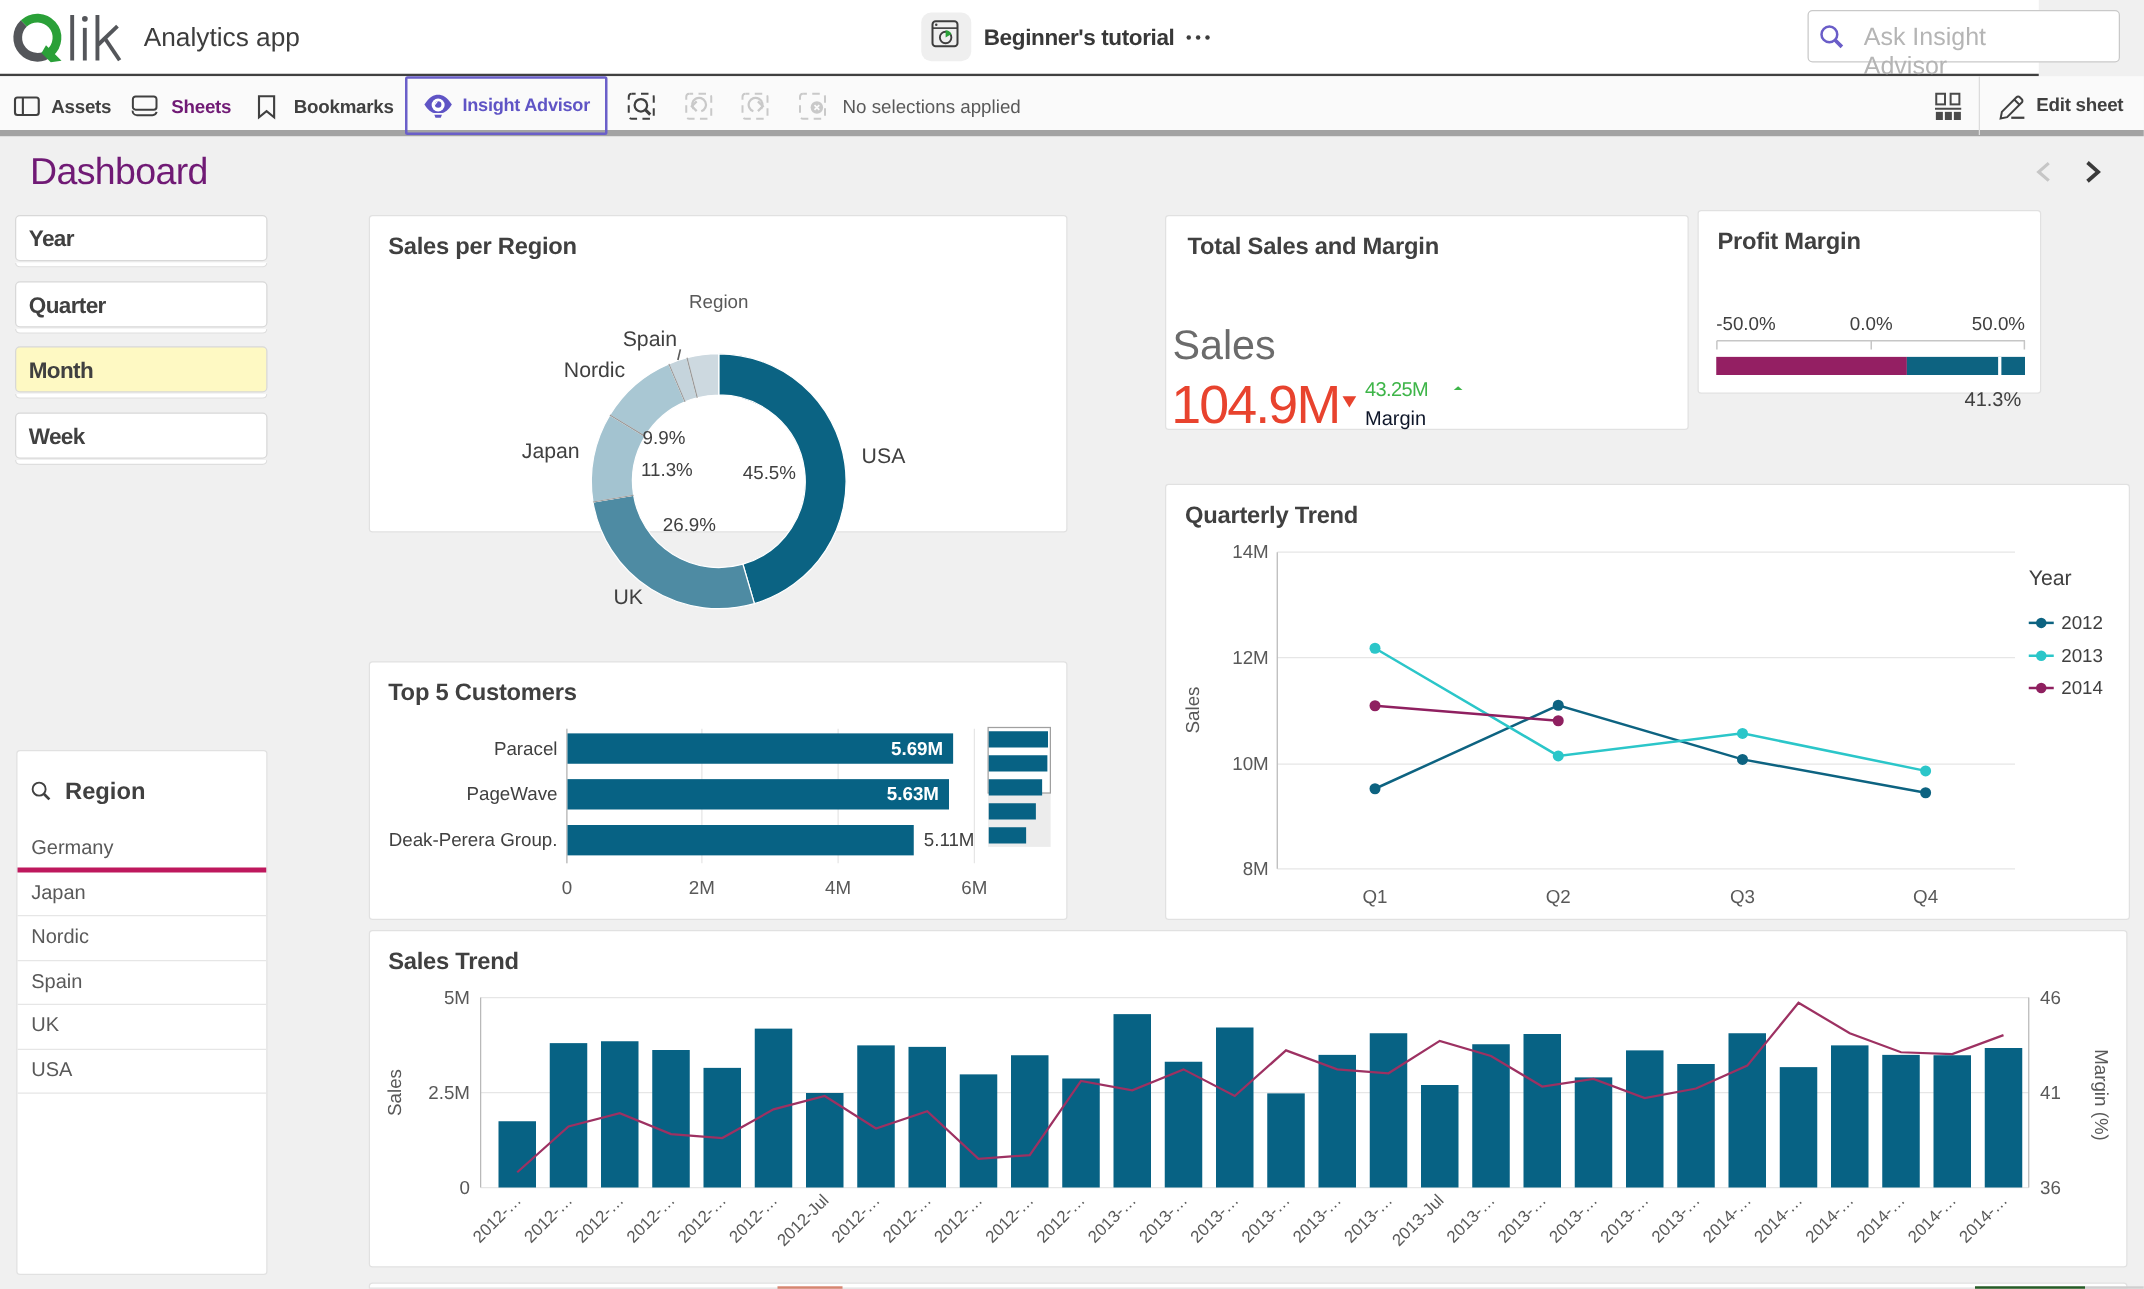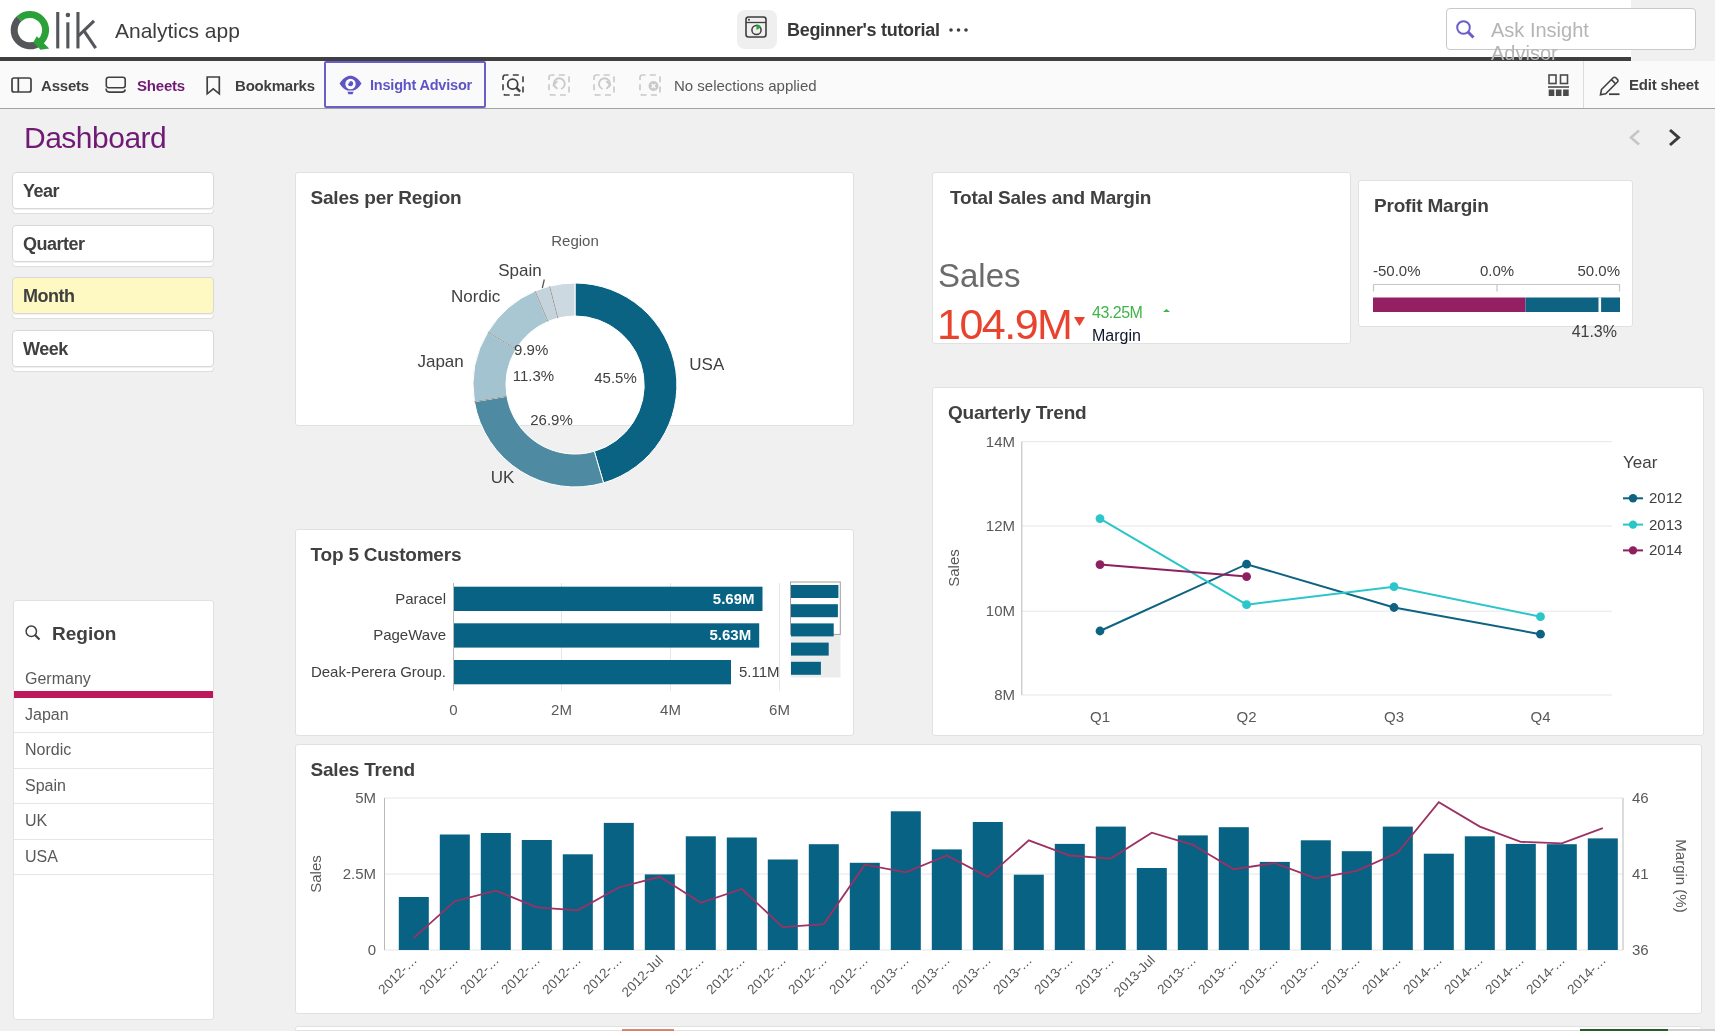--- a/index.html
+++ b/index.html
@@ -1,21 +1,21 @@
 <!DOCTYPE html>
 <html><head><meta charset="utf-8"><style>
 *{margin:0;padding:0;box-sizing:border-box}
 html,body{width:1715px;height:1031px;overflow:hidden;background:#f0f0f0;
 font-family:"Liberation Sans",sans-serif;}
 .abs{position:absolute}
 .card{position:absolute;background:#fff;border:1px solid #e1e1e1;border-radius:3px}
 .ctitle{position:absolute;left:15px;top:14px;font-size:19px;font-weight:bold;color:#404040;letter-spacing:-.2px}
 svg{position:absolute;left:0;top:0;overflow:visible}
 </style></head><body>
-<div class="abs" style="left:0;top:0;width:1631px;height:61px;background:#fff;border-bottom:4px solid #404040">
+<div class="abs" style="left:0;top:0;width:1631px;height:61px;background:#fff;border-bottom:2px solid #404040">
 <svg width="110" height="61">
 <path d="M 39.9 42.2 A 15.7 15.7 0 0 1 19.1 18.7" fill="none" stroke="#54565a" stroke-width="7"></path>
 <path d="M 19.1 18.7 A 15.7 15.7 0 1 1 39.9 42.2" fill="none" stroke="#2aa038" stroke-width="7"></path>
 <path d="M 36.8 36.2 L 49.2 48.5 L 40.6 49.7 L 33.2 42.4 Z" fill="#2aa038"></path>
 <rect x="56.2" y="12" width="3.1" height="36.4" fill="#54565a"></rect>
 <rect x="66.3" y="22.3" width="3.1" height="26.1" fill="#54565a"></rect>
 <circle cx="67.9" cy="15" r="2.3" fill="#54565a"></circle>
 <rect x="76.4" y="12" width="3.1" height="36.4" fill="#54565a"></rect>
 <line x1="78.5" y1="35.8" x2="94" y2="20.9" stroke="#54565a" stroke-width="3.1"></line>
 <line x1="84" y1="30.8" x2="95.7" y2="48.2" stroke="#54565a" stroke-width="3.1"></line>
@@ -35,21 +35,21 @@
       <circle cx="10.5" cy="3" r="1.8" fill="#3d3d3d"></circle>
       <circle cx="18" cy="3" r="1.8" fill="#3d3d3d"></circle>
     </svg>
 <div class="abs" style="left:1446px;top:8px;width:250px;height:42px;border:1px solid #c9c9c9;border-radius:4px;background:#fff"></div>
 <svg style="left:1456px;top:20px" width="22" height="22">
 <circle cx="7.5" cy="7.5" r="6.3" fill="none" stroke="#6a5dc8" stroke-width="2"></circle>
 <line x1="12" y1="12" x2="17.5" y2="17.5" stroke="#6a5dc8" stroke-width="3"></line>
 </svg>
 <div class="abs" style="left:1491px;top:19px;font-size:20px;color:#b5b5b5">Ask Insight Advisor</div>
 </div>
-<div class="abs" style="left:0;top:61px;width:1715px;height:48px;background:#fafafa;border-bottom:1px solid #a3a3a3">
+<div class="abs" style="left:0;top:61px;width:1715px;height:48px;background:#fafafa;border-bottom:5px solid #a3a3a3">
 <svg style="left:11px;top:16px" width="21" height="16">
 <rect x="1" y="1" width="19" height="14" rx="2" fill="none" stroke="#404040" stroke-width="1.7"></rect>
 <line x1="7.3" y1="1" x2="7.3" y2="15" stroke="#404040" stroke-width="1.7"></line>
 </svg>
 <div class="abs" style="left:41px;top:16px;font-size:15px;font-weight:bold;color:#404040;letter-spacing:-.2px">Assets</div>
 <svg style="left:105px;top:15px" width="22" height="19">
 <path d="M3.5 1.2 H18 a2.2 2.2 0 0 1 2.2 2.2 V9.5 a2.2 2.2 0 0 1 -2.2 2.2 H3.5 a2.2 2.2 0 0 1 -2.2 -2.2 V3.4 a2.2 2.2 0 0 1 2.2 -2.2 Z" fill="none" stroke="#404040" stroke-width="1.6"></path>
 <path d="M1.1 12.5 a3.5 3.5 0 0 0 3.2 3.6 H17 a3.4 3.4 0 0 0 3.3 -2.6" fill="none" stroke="#404040" stroke-width="1.6"></path>
 </svg>
 <div class="abs" style="left:137px;top:16px;font-size:15px;font-weight:bold;color:#701a75;letter-spacing:-.2px">Sheets</div>
@@ -123,21 +123,21 @@
 <div class="abs" style="left:12px;top:329.5px;width:202px;height:37px;background:#fff;border:1px solid #d8d8d8;border-radius:4px">
     <div class="abs" style="left:10px;top:8px;font-size:18px;font-weight:bold;color:#404040;letter-spacing:-.5px">Week</div>
   </div>
 <div class="abs" style="left:12px;top:367.5px;width:202px;height:4px;background:#fff;border:1px solid #dedede;border-top:none;border-radius:0 0 4px 4px"></div>
 <div class="card" style="left:13px;top:600px;width:201px;height:420px">
 <svg style="left:11px;top:24px" width="17" height="17">
 <circle cx="6.3" cy="6.3" r="5.2" fill="none" stroke="#404040" stroke-width="1.5"></circle>
 <line x1="10" y1="10" x2="14.5" y2="14.5" stroke="#404040" stroke-width="2.2"></line>
 </svg>
 <div class="abs" style="left:38px;top:22px;font-size:19px;font-weight:bold;color:#404040">Region</div>
-<div class="abs" style="left:0;top:61px;width:199px;height:35.5px;border-bottom:7px solid #be185d">
+<div class="abs" style="left:0;top:61px;width:199px;height:35.5px;border-bottom:4px solid #be185d">
       <div class="abs" style="left:11px;top:8px;font-size:16px;color:#595959">Germany</div>
     </div>
 <div class="abs" style="left:0;top:96.5px;width:199px;height:35.5px;border-bottom:1px solid #e6e6e6">
       <div class="abs" style="left:11px;top:8px;font-size:16px;color:#595959">Japan</div>
     </div>
 <div class="abs" style="left:0;top:132.0px;width:199px;height:35.5px;border-bottom:1px solid #e6e6e6">
       <div class="abs" style="left:11px;top:8px;font-size:16px;color:#595959">Nordic</div>
     </div>
 <div class="abs" style="left:0;top:167.5px;width:199px;height:35.5px;border-bottom:1px solid #e6e6e6">
       <div class="abs" style="left:11px;top:8px;font-size:16px;color:#595959">Spain</div>
@@ -183,21 +183,21 @@
 <div class="abs" style="left:4px;top:127px;font-size:43px;color:#e8432e;letter-spacing:-1.5px">104.9M</div>
 <svg style="left:141px;top:144px" width="12" height="10">
       <path d="M0 0 H11 L5.5 9 Z" fill="#e8432e"></path>
     </svg>
 <div class="abs" style="left:159px;top:131px;font-size:16px;color:#3eb549;letter-spacing:-.5px">43.25M</div>
 <svg style="left:230px;top:136px" width="8" height="4">
       <path d="M0 3 H7 L3.5 0 Z" fill="#3eb549"></path>
     </svg>
 <div class="abs" style="left:159px;top:154px;font-size:16px;color:#0f172a">Margin</div>
 </div>
-<div class="card" style="left:1358px;top:180px;width:275px;height:147px">
+<div class="card" style="left:1358px;top:168px;width:275px;height:147px">
 <div class="ctitle">Profit Margin</div>
 <svg width="275" height="202" style="font-family:'Liberation Sans'">
 <text x="14" y="95" font-size="15" fill="#404040">-50.0%</text>
 <text x="138" y="95" font-size="15" fill="#404040" text-anchor="middle">0.0%</text>
 <text x="261" y="95" font-size="15" fill="#404040" text-anchor="end">50.0%</text>
 <path d="M14.5 103.5 H261 M14.5 103.5 V110.5 M138 103.5 V110.5 M260.5 103.5 V110.5" fill="none" stroke="#c6c6c6" stroke-width="1.2"></path>
 <rect x="14" y="116.5" width="152.5" height="14.5" fill="#941f63"></rect>
 <rect x="166.5" y="116.5" width="94.5" height="14.5" fill="#0d6381"></rect>
 <rect x="239.5" y="116.5" width="2.6" height="14.5" fill="#fff"></rect>
 <text x="258" y="156" font-size="16" fill="#404040" text-anchor="end">41.3%</text>

